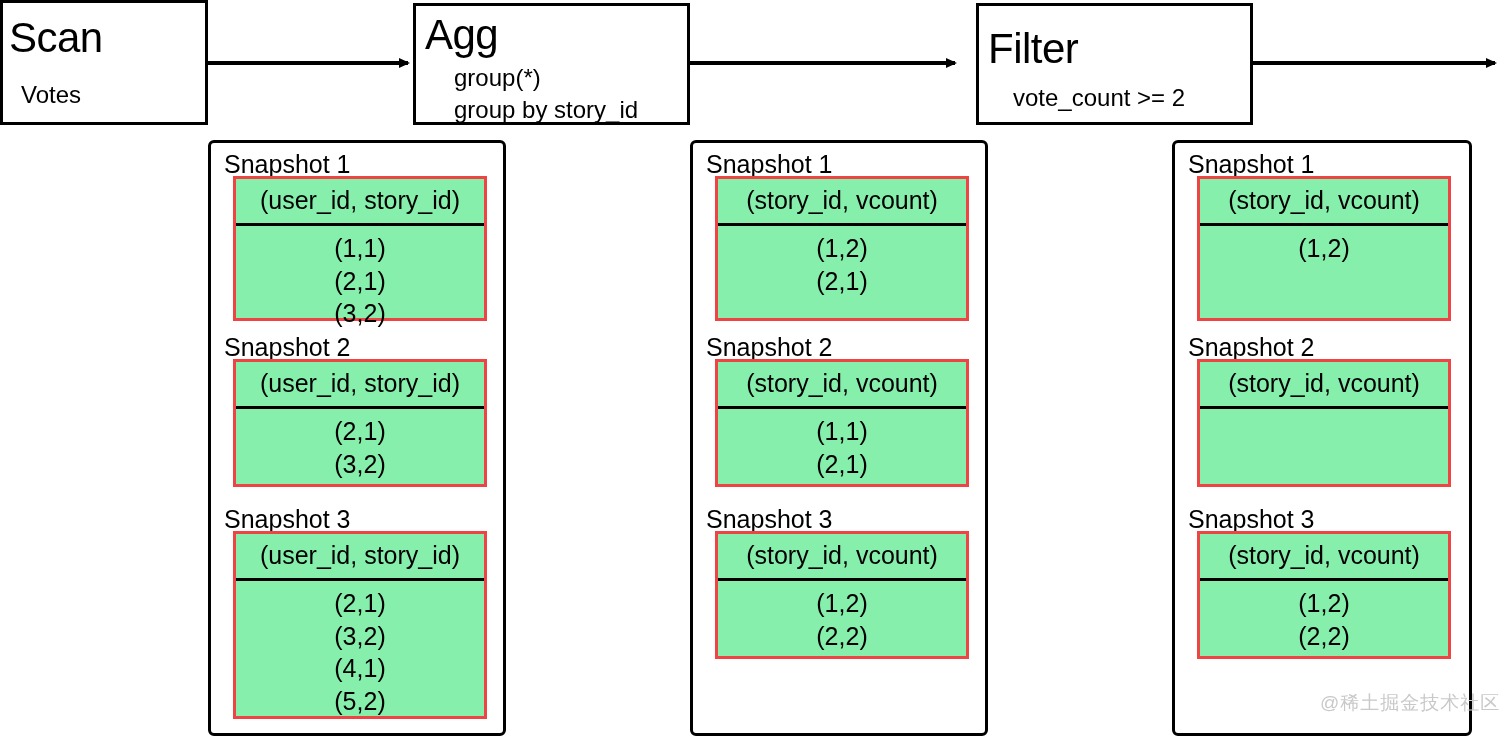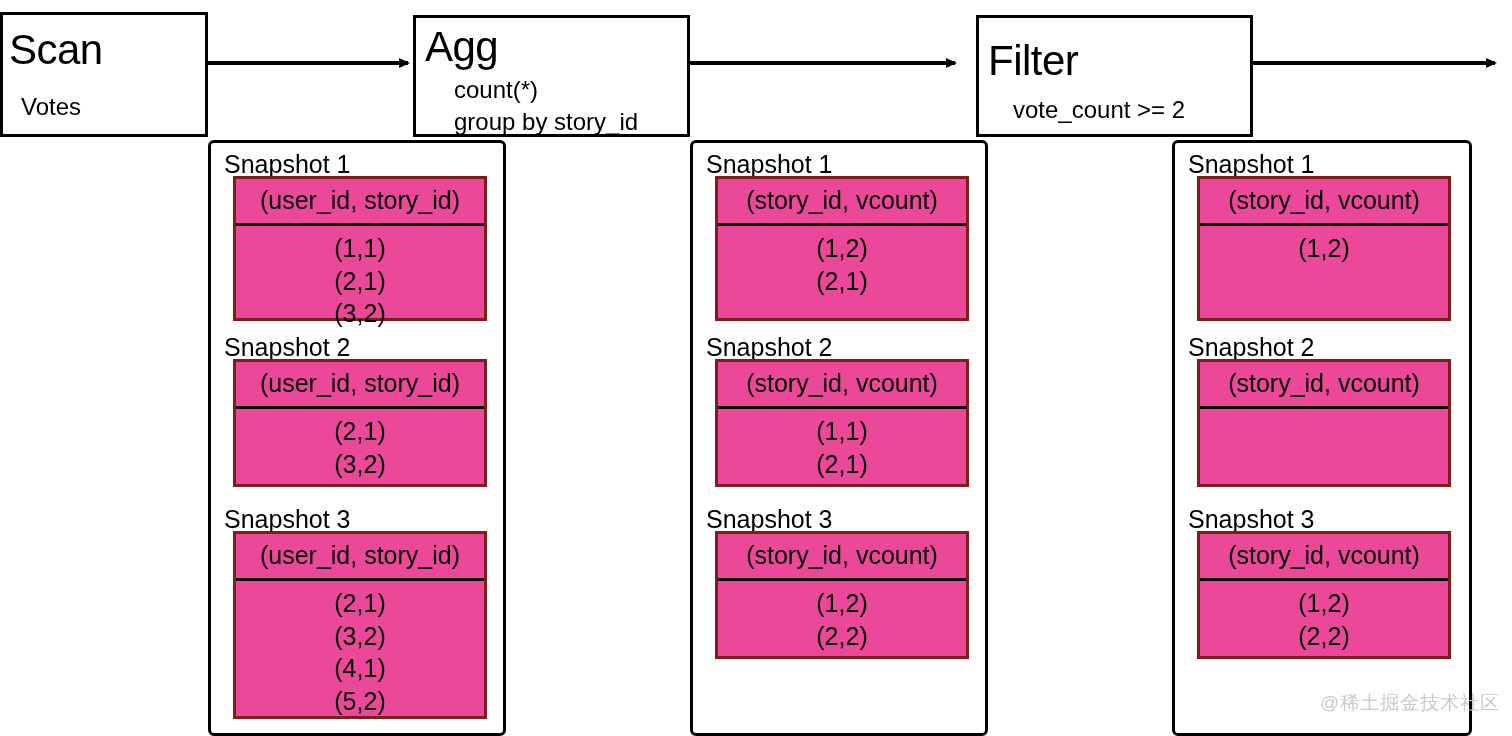--- a/index.html
+++ b/index.html
@@ -18,21 +18,20 @@
     background: #ffffff;
     overflow: hidden;
   }
 
   
   .op-box {
     position: absolute;
     box-sizing: border-box;
     border: 3px solid #000;
     background: #fff;
-    margin-top: 12px;
   }
   .op-title {
     position: absolute;
     font-size: 42px;
     line-height: 1;
     letter-spacing: -0.5px;
     white-space: nowrap;
   }
   .op-sub {
     position: absolute;
@@ -61,22 +60,22 @@
   }
   .snap-label {
     position: absolute;
     font-size: 25px;
     line-height: 1;
     white-space: nowrap;
   }
   .tbl {
     position: absolute;
     box-sizing: border-box;
-    border: 3px solid #7f1d1d;
-    background: #ec4899;
+    border: 3px solid #ef4444;
+    background: #86efac;
   }
   .tbl-head {
     box-sizing: border-box;
     border-bottom: 3px solid #000;
     text-align: center;
     font-size: 25px;
     line-height: 1;
     padding: 9px 0 10px 0;
     white-space: nowrap;
   }
@@ -116,21 +115,21 @@
     <polyline points="1237,63 1360,63 1495,63" fill="none" stroke="#000" stroke-width="4" marker-end="url(#ah)"></polyline>
   </svg>
 
   <div class="op-box" style="left:0px; top:0px; width:208px; height:125px;">
     <span class="op-title" style="left:6px; top:14px;">Scan</span>
     <span class="op-sub" style="left:18px; top:78px;">Votes</span>
   </div>
 
   <div class="op-box" style="left:413px; top:3px; width:277px; height:122px;">
     <span class="op-title" style="left:9px; top:8px;">Agg</span>
-    <span class="op-sub" style="left:38px; top:58px;">count(*)</span>
+    <span class="op-sub" style="left:38px; top:58px;">group(*)</span>
     <span class="op-sub" style="left:38px; top:90px;">group by story_id</span>
   </div>
 
   <div class="op-box" style="left:976px; top:3px; width:277px; height:122px;">
     <span class="op-title" style="left:9px; top:22px;">Filter</span>
     <span class="op-sub" style="left:34px; top:78px;">vote_count &gt;= 2</span>
   </div>
 
   <div class="panel" style="left:208px; top:140px; width:298px; height:596px;">
 

